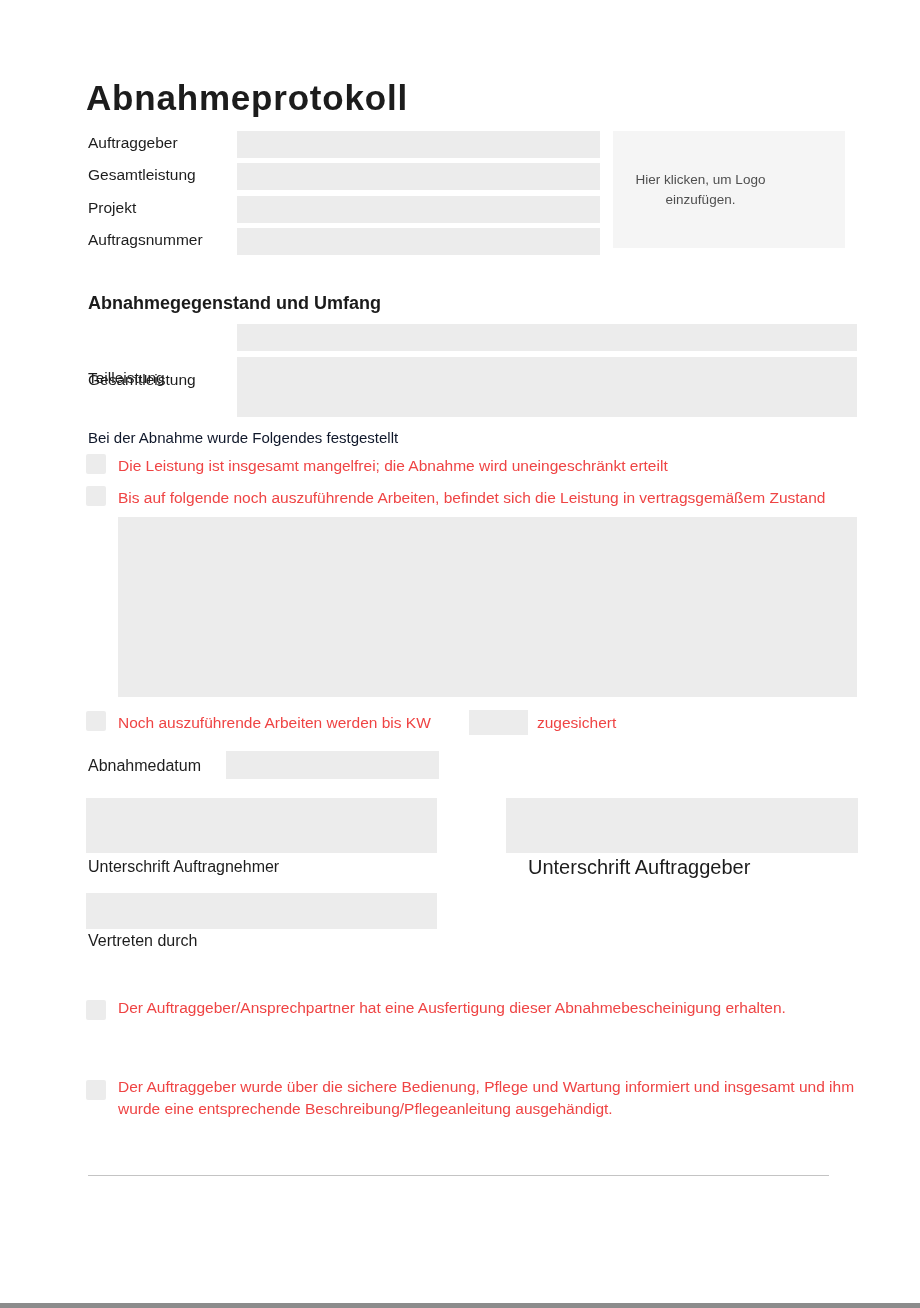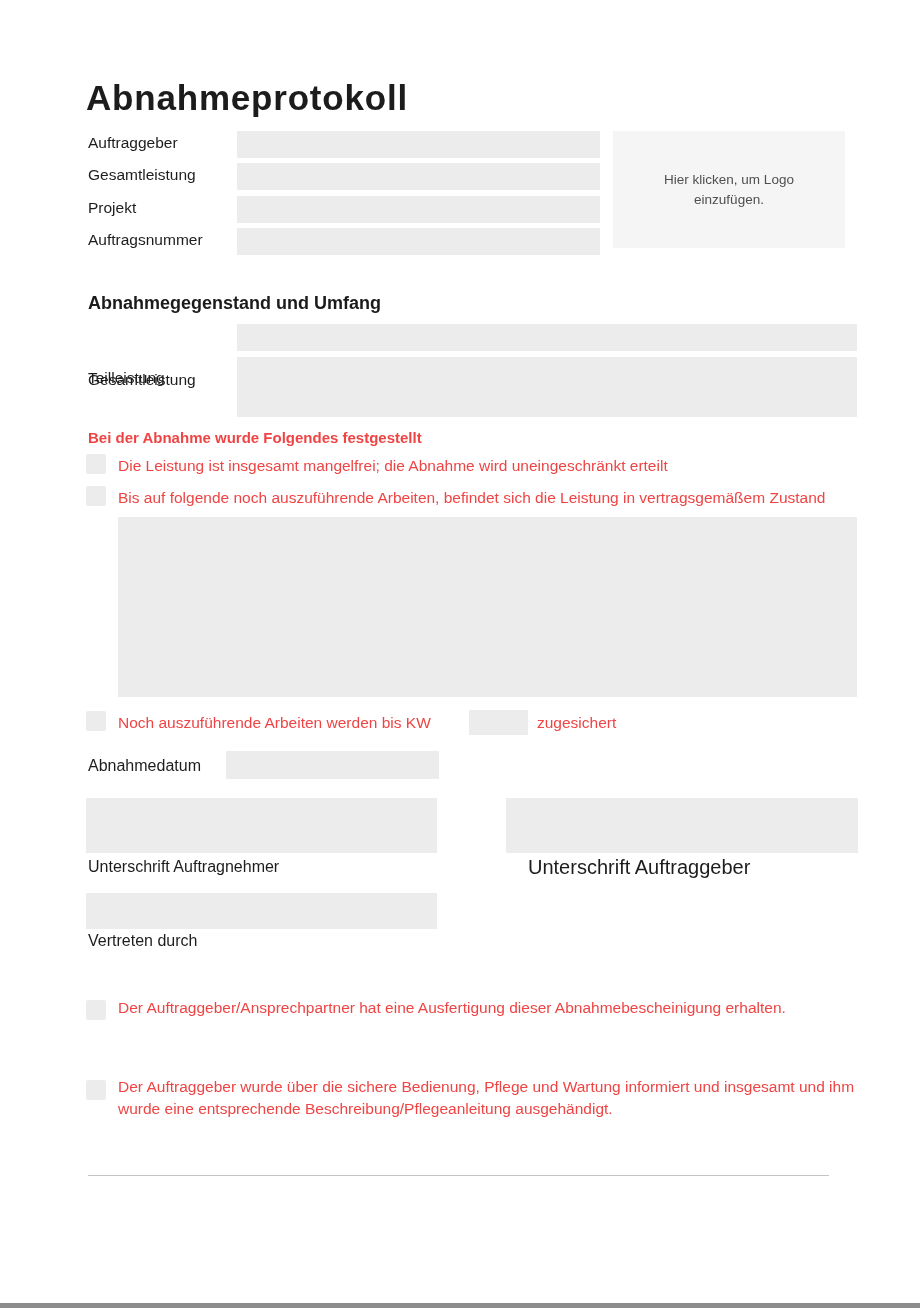--- a/index.html
+++ b/index.html
@@ -16,33 +16,33 @@
   .lbl {
     position:absolute; font-size:15.5px; color:#1d1d1d; white-space:nowrap;
   }
   .box {
     position:absolute; background:#ececec;
     font-size:15px; color:#1d1d1d; padding:2px 8px; box-sizing:border-box;
     cursor:text;
   }
   .logo-box {
     position:absolute; left:613px; top:131px; width:232px; height:117px;
-    background:#f5f5f5; display:flex; align-items:center; justify-content:center;
+    background:#f5f5f5; display:flex; align-items:center; justify-content:flex-start;
     cursor:pointer;
   }
   .logo-box span {
     display:block; width:175px; text-align:center;
     font-size:13.5px; line-height:20px; color:#4f4f4f;
   }
   .h-section {
     position:absolute; left:88px; font-size:18px; font-weight:700; color:#1b1b1b;
     white-space:nowrap;
   }
   .h-sub {
-    position:absolute; left:88px; font-size:15px; font-weight:700; color:#ef4444;
+    position:absolute; left:88px; font-size:15px; font-weight:400; color:#0f172a;
     white-space:nowrap;
   }
   .cb {
     position:absolute; width:20px; height:20px; background:#ececec;
     border-radius:2px; cursor:pointer;
   }
   .cbtext {
     position:absolute; font-size:15.5px; color:#ef4444; line-height:22px;
   }
   .divider {

